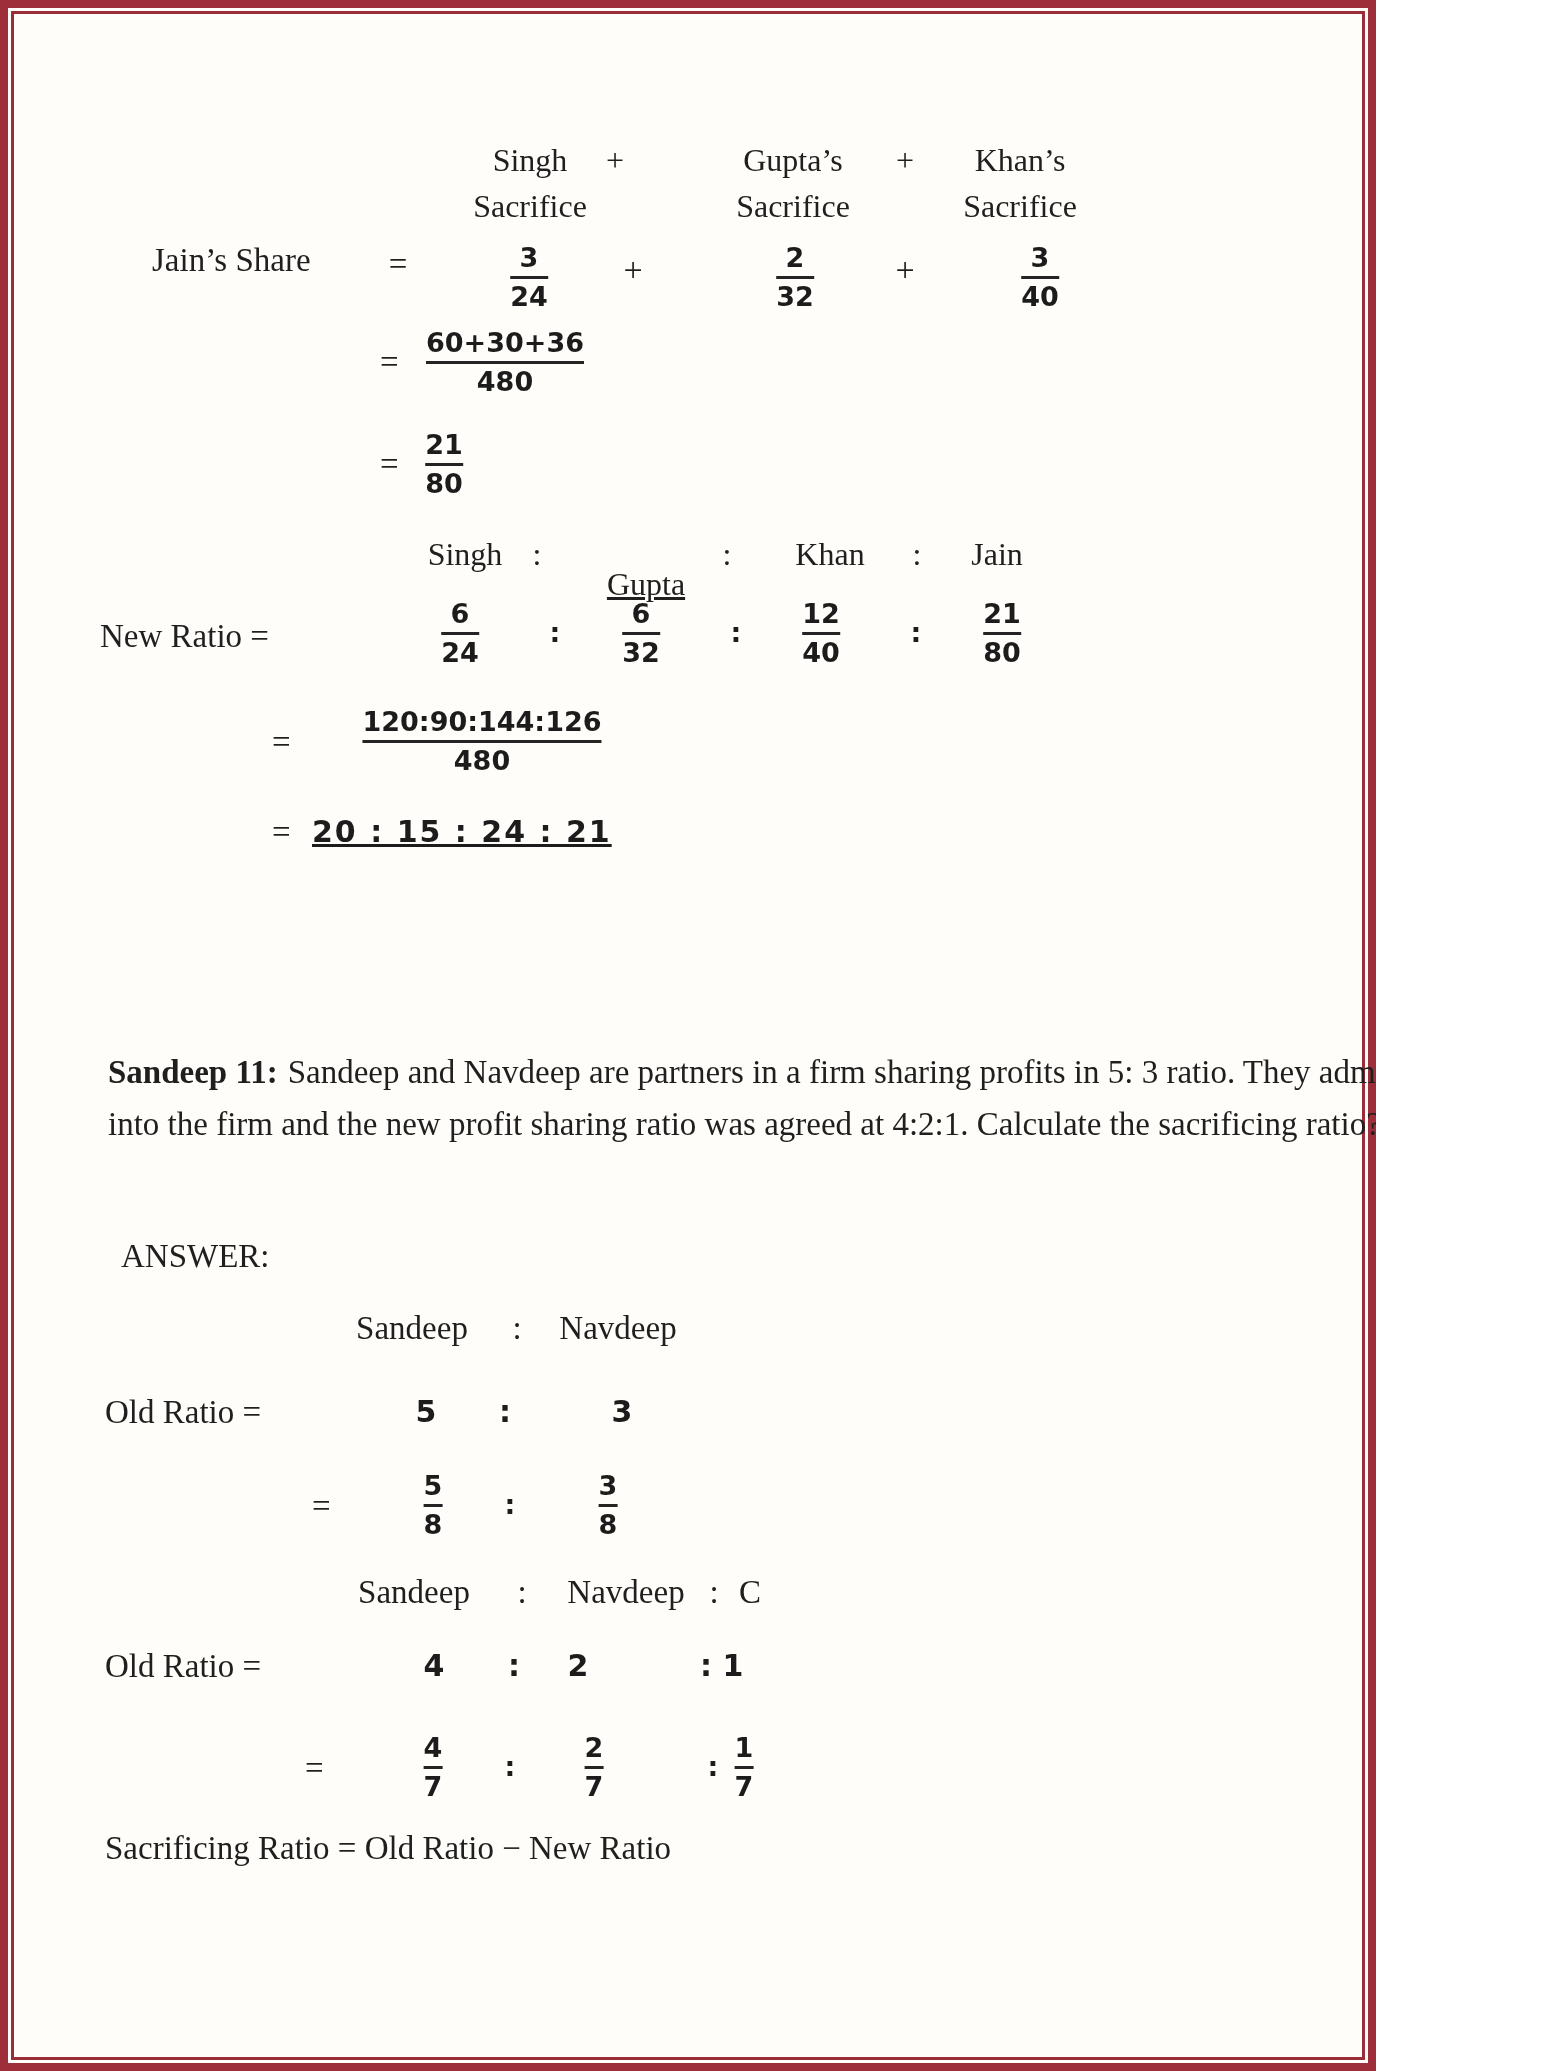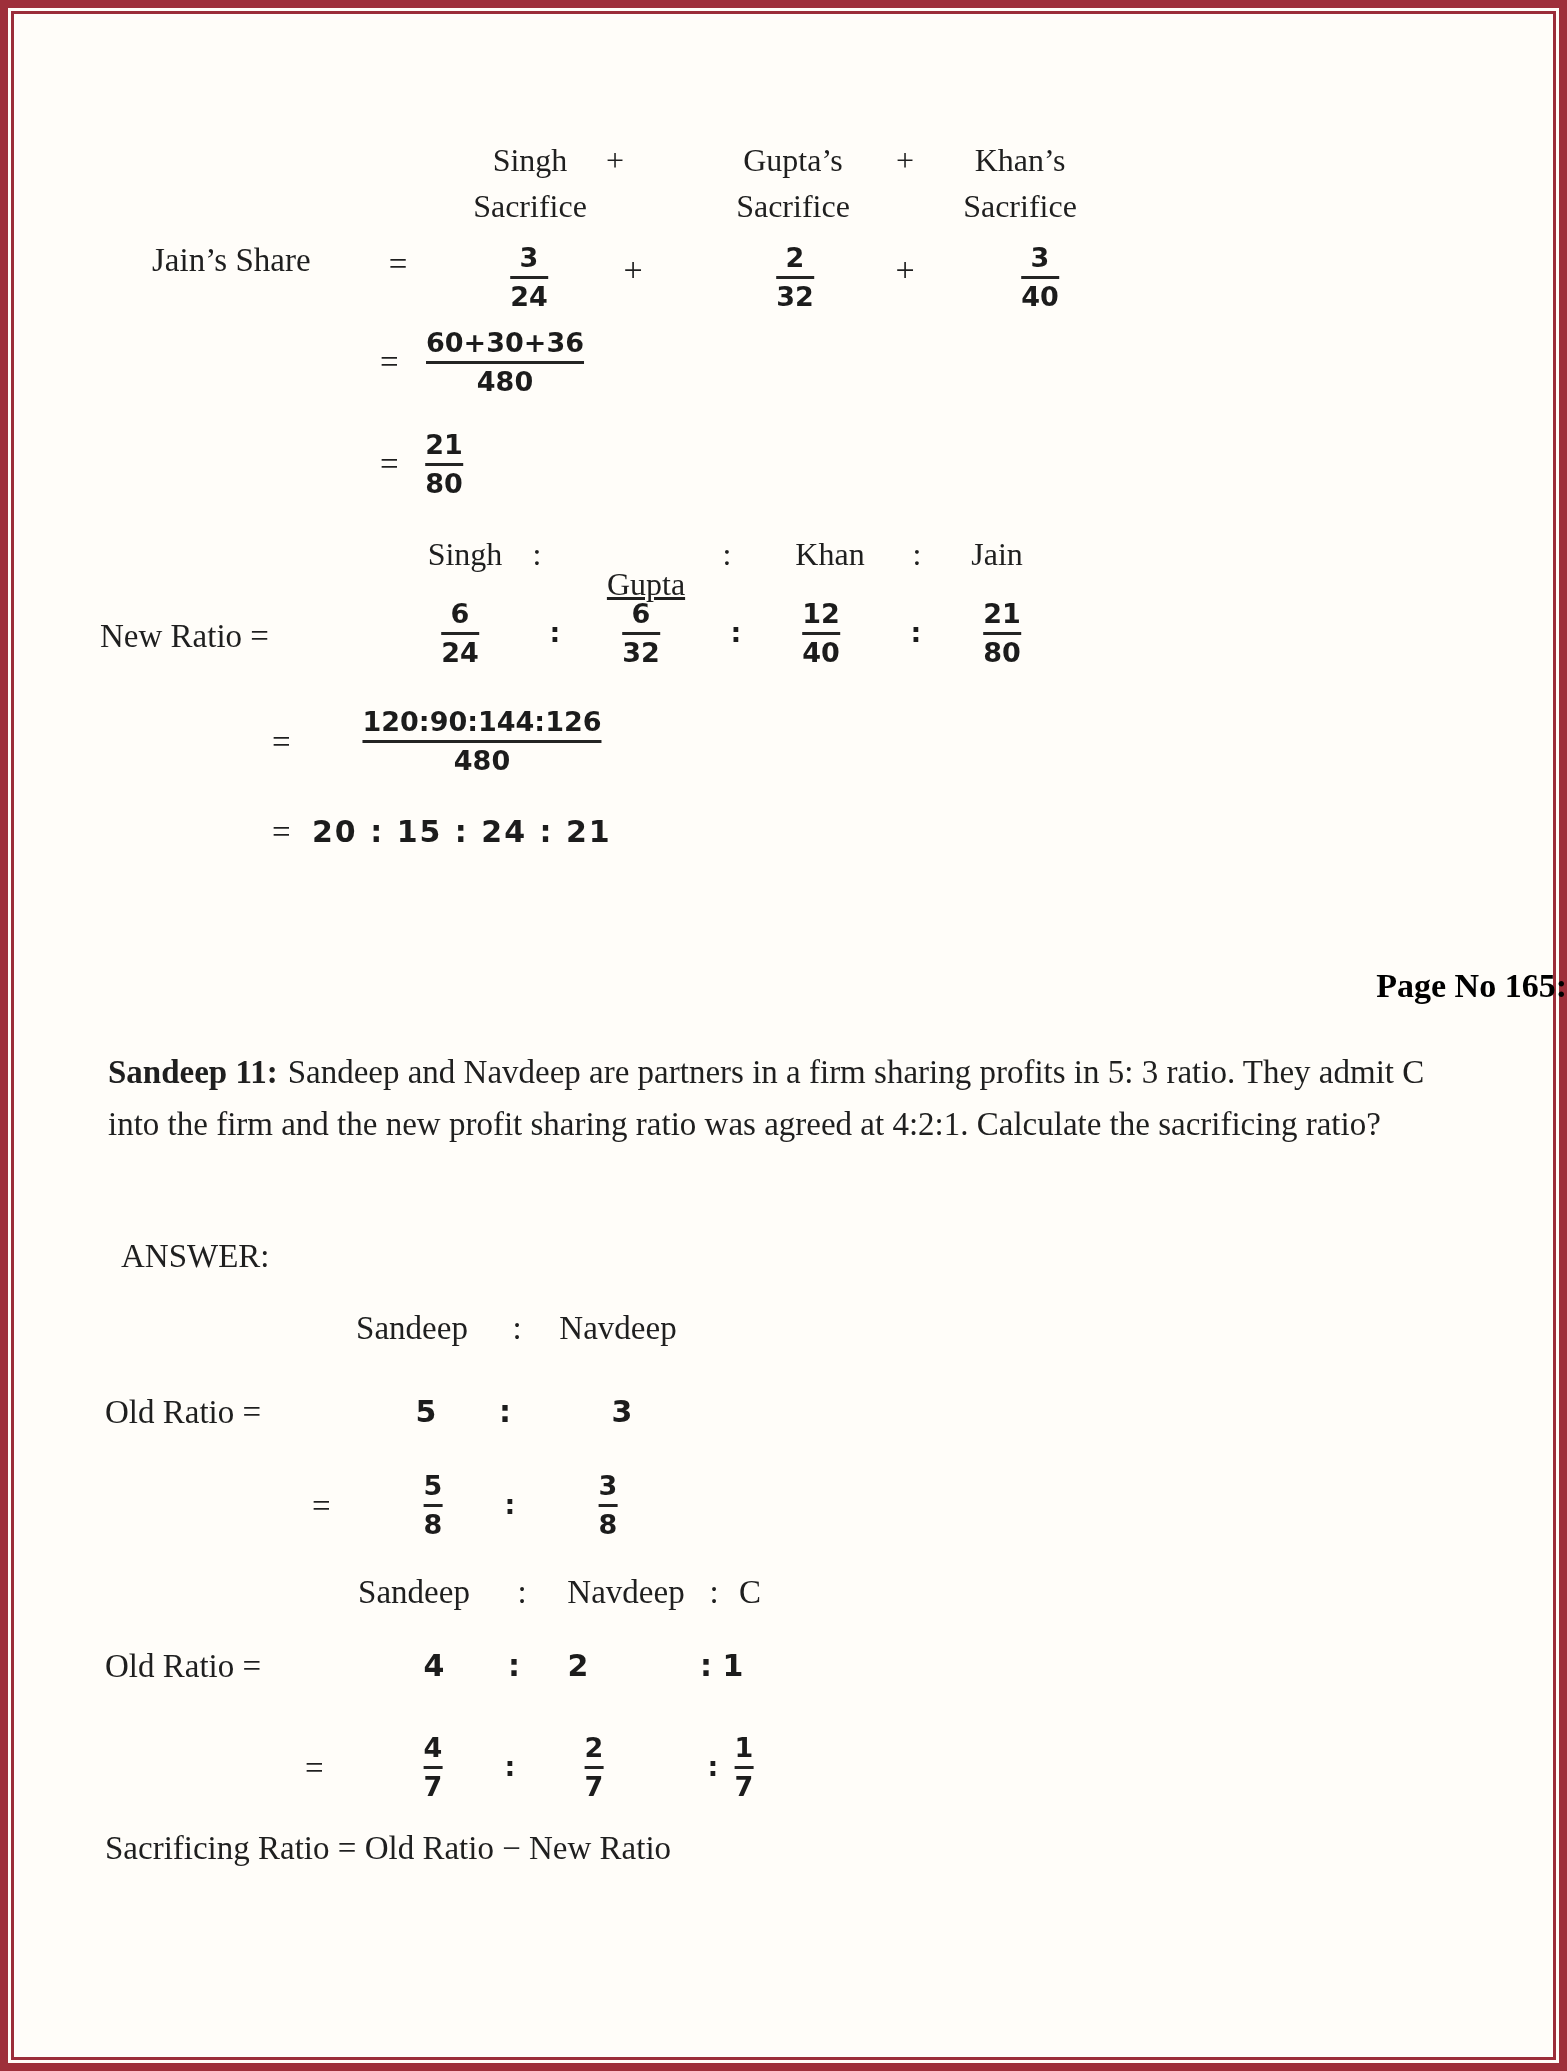--- a/index.html
+++ b/index.html
@@ -1,16 +1,16 @@
 <!DOCTYPE html>
 <html><head>
 <meta charset="utf-8">
 <style>
   html,body{margin:0;padding:0;background:#ffffff;}
-  .page{position:relative;width:1567px;height:2071px;background:#fffdf9;overflow:hidden;}
+  .page{position:relative;width:1376px;height:2071px;background:#fffdf9;overflow:hidden;}
   .outer-band{position:absolute;inset:0;border:8px solid #9e2f3a;pointer-events:none;}
   .inner-line{position:absolute;inset:11px;border:3px solid #9b2d39;pointer-events:none;}
 
   .t{position:absolute;white-space:nowrap;color:#1f1f1f;}
   .cx{transform:translateX(-50%);}
   .ser{font-family:"Liberation Serif","DejaVu Serif",serif;font-size:33px;line-height:40px;}
   .ser32{font-size:32px;}
   .ser34{font-size:34px;}
   .bold{font-weight:700;}
   .m{font-family:"DejaVu Sans","Liberation Sans",sans-serif;font-weight:700;color:#1c1c1c;
@@ -115,21 +115,21 @@
   </span>
 
   <span class="t ser" style="left:272px;top:722px;">=</span>
   <span class="frac cx" style="left:482px;top:705px;">
     <span>120:90:144:126</span>
     <span class="fbar"></span>
     <span>480</span>
   </span>
 
   <span class="t ser" style="left:272px;top:812px;">=</span>
-  <span class="t mlg sp2" style="left:312px;top:812px;">20 : 15 : 24 : 21</span>
+  <span class="t mlg sp2" style="left:312px;top:812px;text-decoration:underline;">20 : 15 : 24 : 21</span>
 
   <div class="center-line ser ser34 bold" style="top:966px;text-align:right;">Page No 165:</div>
 
   <div class="para" style="left:108px;top:1046px;width:1350px;">
     <span class="qlabel">Sandeep 11:</span><span>Sandeep and Navdeep are partners in a firm sharing profits in 5: 3 ratio. They admit C into the firm and the new profit sharing ratio was agreed at 4:2:1. Calculate the sacrificing ratio?</span>
   </div>
 
   <span class="t ser" style="left:121px;top:1236px;">ANSWER:</span>
 
   <span class="t ser cx" style="left:412px;top:1308px;">Sandeep</span>

